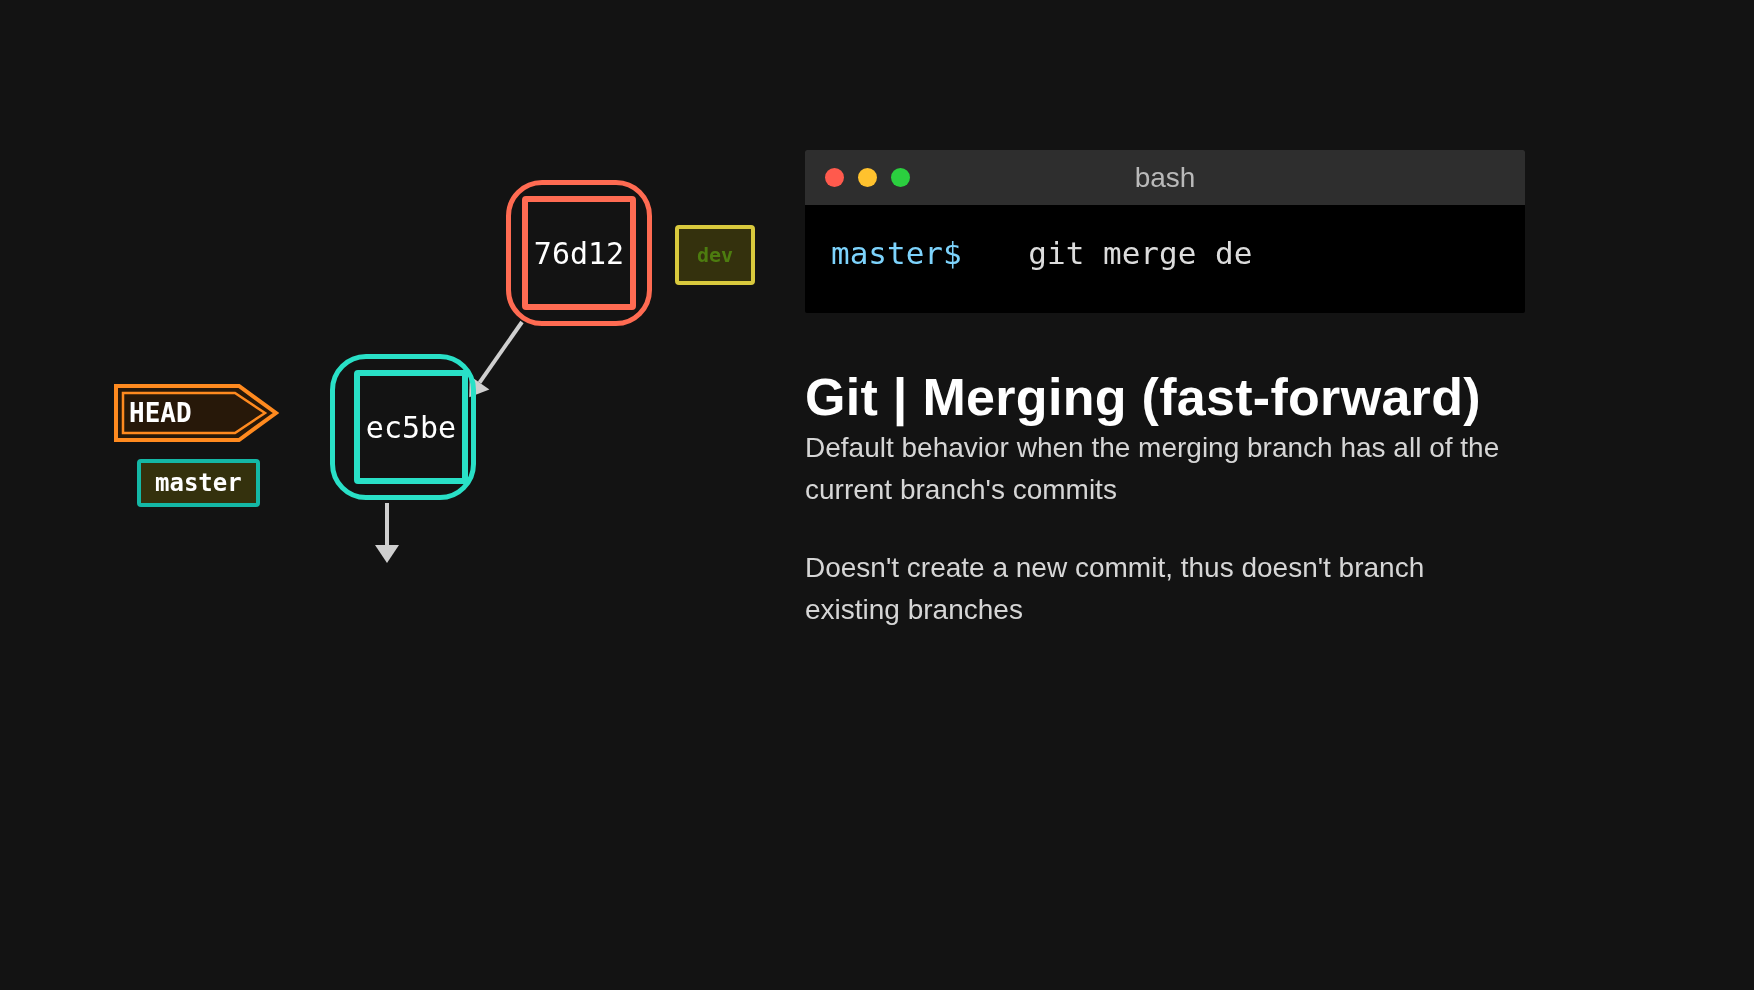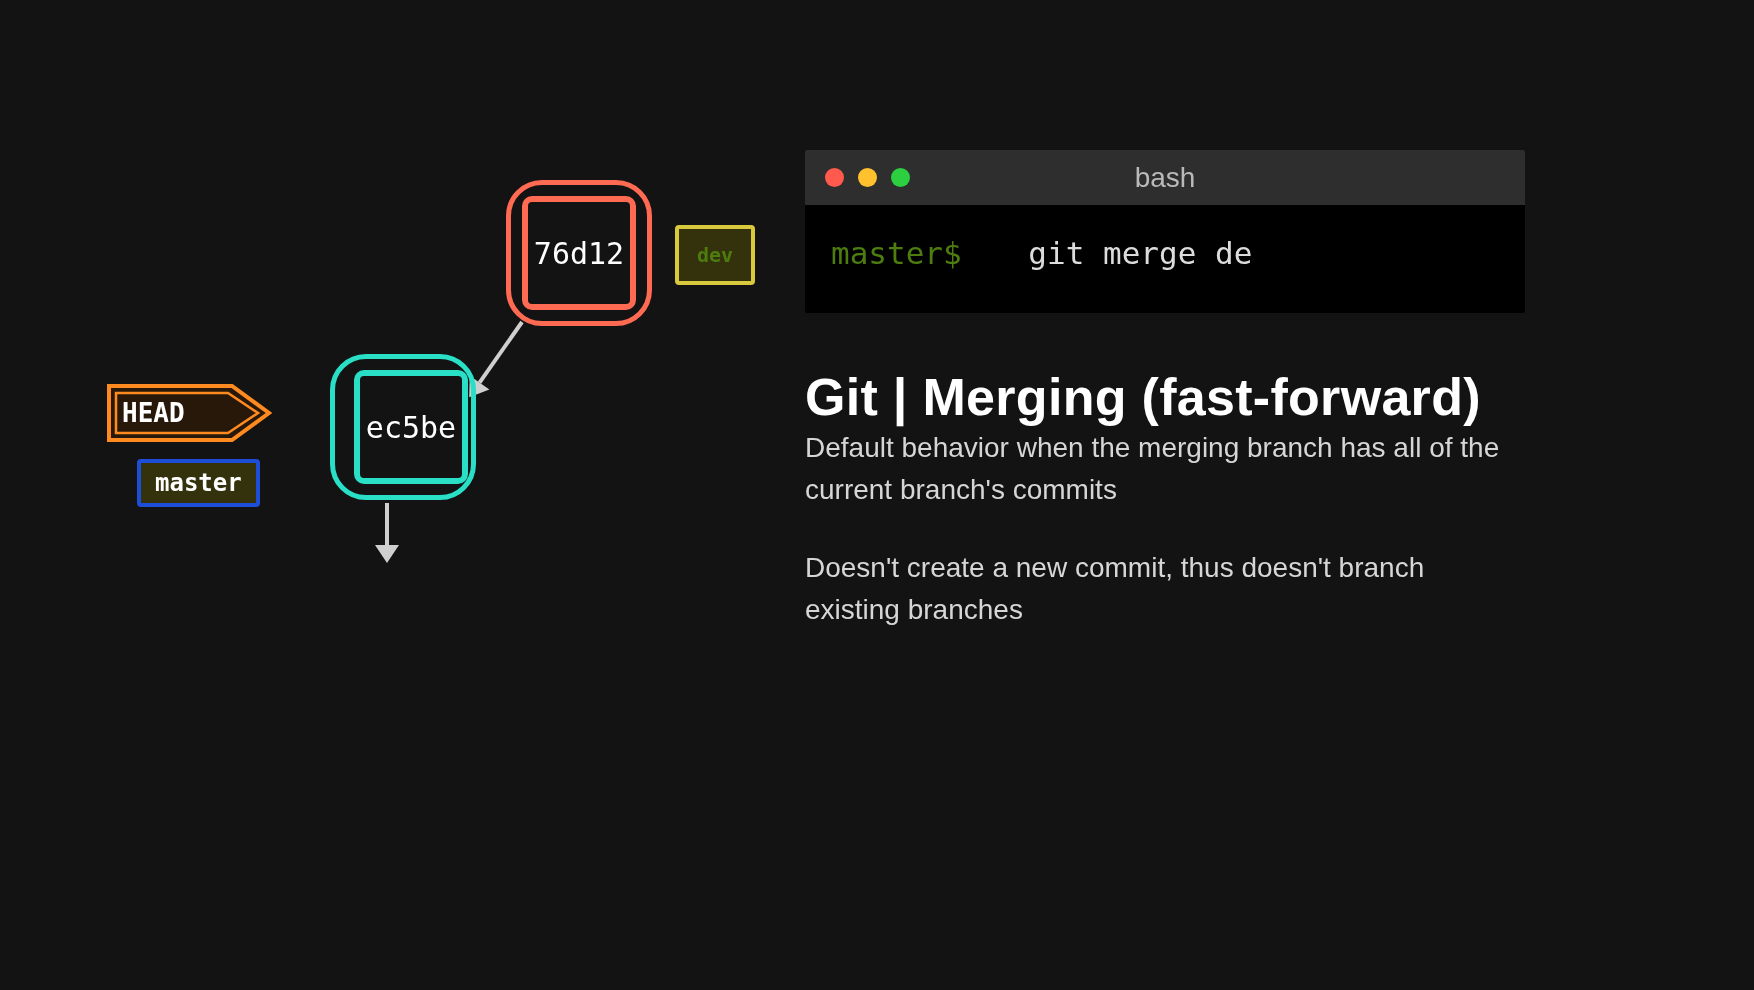--- a/index.html
+++ b/index.html
@@ -27,21 +27,21 @@
       height: 146px;
       border-radius: 36px;
       border: 5px solid;
       display: flex;
       align-items: center;
       justify-content: center;
     }
     .commit .inner {
       width: 114px;
       height: 114px;
-      border-radius: 10px;
+      border-radius: 4px;
       border: 6px solid;
       display: flex;
       align-items: center;
       justify-content: center;
       font-size: 30px;
       font-weight: 500;
     }
     .commit.red, .commit.red .inner { border-color: #ff6b52; }
     .commit.teal, .commit.teal .inner { border-color: #29e0c7; margin-left: 16px; }
 
@@ -52,33 +52,33 @@
       background: rgba(80,75,10,0.55);
       color: #4d7c0f;
       font-size: 20px;
       font-weight: 600;
       padding: 14px 18px;
       border-radius: 4px;
     }
     
     .tag-master {
       position: absolute;
-      border: 4px solid #1d4ed8;
+      border: 4px solid #14b8a6;
       background: rgba(80,75,10,0.55);
       color: #fff;
       font-size: 24px;
       font-weight: 600;
       padding: 6px 14px;
       border-radius: 4px;
     }
 
     
     .head-wrap {
       position: absolute;
-      left: 106px; top: 383px;
+      left: 113px; top: 383px;
       width: 166px; height: 60px;
     }
     .head-shape {
       position: absolute;
       inset: 0;
     }
     .head-text {
       position: absolute;
       left: 16px; top: 50%;
       transform: translateY(-50%);
@@ -131,21 +131,21 @@
     .termbar .title {
       margin: 0 auto;
       color: #b9b9b9;
       font-size: 28px;
       font-weight: 400;
     }
     .termbody {
       padding: 30px 26px 42px;
       font-size: 31px;
     }
-    .termbody .prompt { color: #4d7c0f; }
+    .termbody .prompt { color: #7dd3fc; }
     .termbody .cmd { color: #dcdcdc; margin-left: 48px; }
 
     .heading {
       margin-top: 54px;
       font-size: 52px;
       font-weight: 700;
       letter-spacing: 0.3px;
     }
     .desc {
       font-size: 28px;

